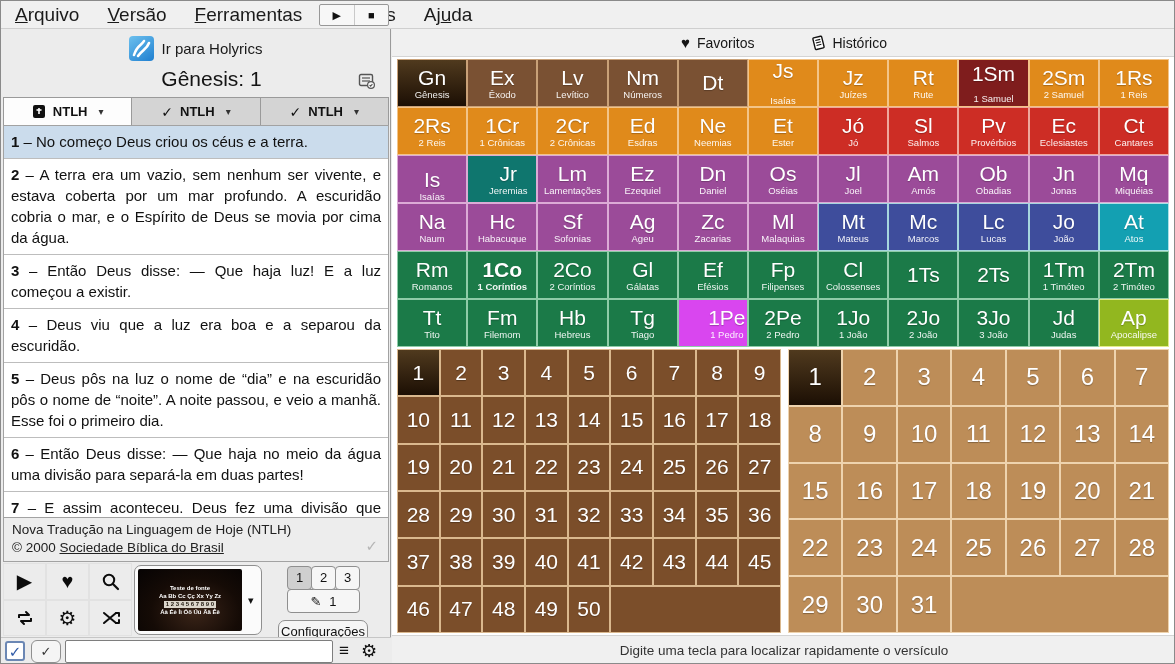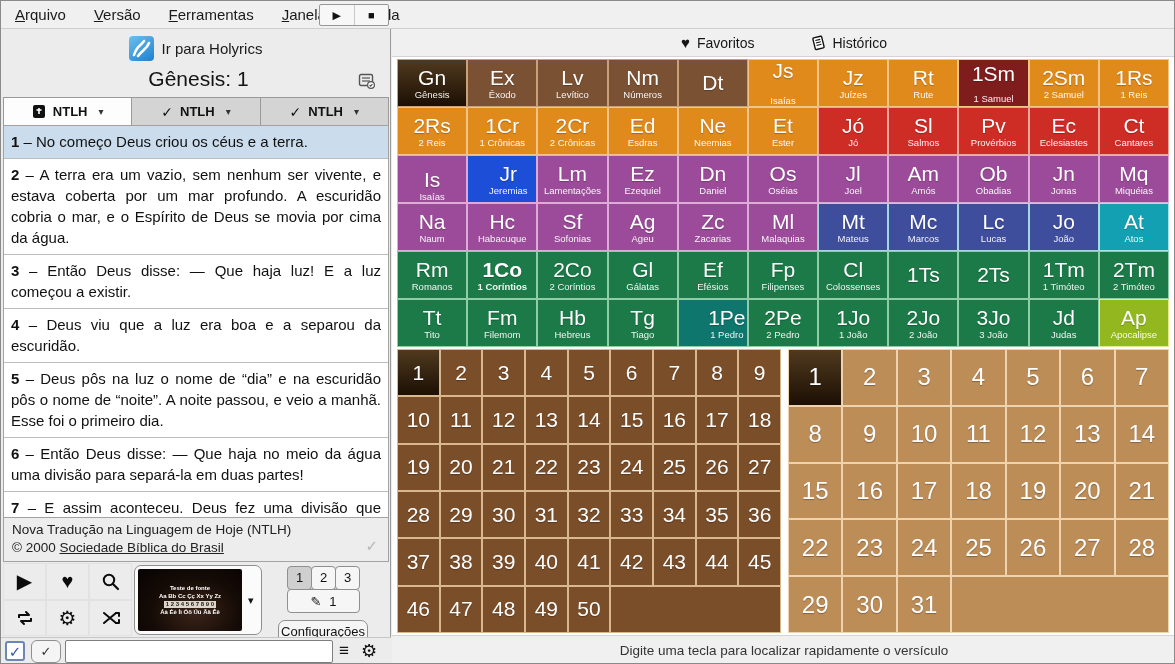--- a/index.html
+++ b/index.html
@@ -2,32 +2,32 @@
 <html><head>
 <meta charset="utf-8">
 <style>
   * { margin:0; padding:0; box-sizing:border-box; }
   html,body { background:#d8d8d8; }
   body { font-family:"Liberation Sans","DejaVu Sans",sans-serif; }
   .window { position:relative; width:1175px; height:664px; background:#ececec; border:1px solid #8a8a8a; overflow:hidden; }
 
   
   .menubar { position:absolute; left:0; top:0; width:100%; height:28px; background:#f0f0f0; border-bottom:1px solid #cfcfcf; display:flex; align-items:center; }
-  .menu-item { padding:0 14px; font-size:15px; color:#1a1a1a; height:28px; line-height:28px; cursor:default; }
+  .menu-item { padding:0 14px; font-size:19px; color:#1a1a1a; height:28px; line-height:28px; cursor:default; }
   .menu-item u { text-decoration:underline; }
   .media-group { position:absolute; left:318px; top:3px; width:70px; height:22px; border:1px solid #979797; background:#f7f7f7; display:flex; border-radius:2px; }
   .media-btn { flex:1; text-align:center; font-size:11px; line-height:20px; color:#111; }
   .media-btn:first-child { border-right:1px solid #c9c9c9; }
 
   
   .left-panel { position:absolute; left:0; top:28px; width:390px; height:636px; background:#ececec; border-right:1px solid #9a9a9a; }
   .go-row { position:absolute; left:0; top:7px; width:100%; display:flex; justify-content:center; align-items:center; gap:8px; }
   .holyrics-icon { width:25px; height:25px; border-radius:4px; background:linear-gradient(145deg,#6cc0ee,#1f7fd0); position:relative; }
   .go-label { font-size:15px; color:#1a1a1a; }
-  .title-row { position:absolute; left:3px; top:38px; width:100%; text-align:center; font-size:21px; color:#141414; }
+  .title-row { position:absolute; left:16px; top:38px; width:100%; text-align:center; font-size:21px; color:#141414; }
   .title-side-icon { position:absolute; right:14px; top:44px; }
 
   .tabbar { position:absolute; left:2px; top:68px; width:386px; height:28px; display:flex; background:#d9d9d9; border:1px solid #9a9a9a; border-bottom:none; }
   .tab { flex:1; display:flex; align-items:center; justify-content:center; gap:7px; font-size:13px; font-weight:bold; color:#111; background:#d4d4d4; border-right:1px solid #9a9a9a; }
   .tab:last-child { border-right:none; }
   .tab.active { background:#fdfdfd; }
   .tab .caret { font-size:10px; color:#333; margin-left:4px; }
 
   .verse-list { position:absolute; left:2px; top:96px; width:386px; height:393px; background:#ffffff; border:1px solid #a2a2a2; overflow:hidden; }
   .verse-row { padding:5px 7px 6px 7px; border-bottom:1px solid #bdbdbd; font-size:15px; line-height:21px; color:#111; text-align:justify; }
@@ -326,21 +326,21 @@
           <div class="bsub">Eclesiastes</div>
         </div>
         <div class="book-cell" style="border: 1px solid rgb(239, 167, 156); background: rgb(205, 45, 37);">
           <div class="babbr">Ct</div>
           <div class="bsub">Cantares</div>
         </div>
         <div class="book-cell" style="border: 1px solid rgb(220, 171, 214); background: rgb(155, 75, 153); justify-content: flex-end;">
           <div class="babbr">Is</div>
           <div class="bsub">Isaías</div>
         </div>
-        <div class="book-cell" style="border: 1px solid rgb(220, 171, 214); background: #1d4ed8; padding-left: 12px;">
+        <div class="book-cell" style="border: 1px solid rgb(220, 171, 214); background: #0f766e; padding-left: 12px;">
           <div class="babbr">Jr</div>
           <div class="bsub">Jeremias</div>
         </div>
         <div class="book-cell" style="border: 1px solid rgb(220, 171, 214); background: rgb(155, 75, 153);">
           <div class="babbr">Lm</div>
           <div class="bsub">Lamentações</div>
         </div>
         <div class="book-cell" style="border: 1px solid rgb(220, 171, 214); background: rgb(155, 75, 153);">
           <div class="babbr">Ez</div>
           <div class="bsub">Ezequiel</div>
@@ -468,21 +468,21 @@
           <div class="bsub">Filemom</div>
         </div>
         <div class="book-cell" style="border: 1px solid rgb(143, 204, 168); background: rgb(27, 122, 72);">
           <div class="babbr">Hb</div>
           <div class="bsub">Hebreus</div>
         </div>
         <div class="book-cell" style="border: 1px solid rgb(143, 204, 168); background: rgb(27, 122, 72);">
           <div class="babbr">Tg</div>
           <div class="bsub">Tiago</div>
         </div>
-        <div class="book-cell" style="border: 1px solid rgb(143, 204, 168); background: #0f766e; padding-left: 28px;">
+        <div class="book-cell" style="border: 1px solid rgb(143, 204, 168); background: #d946ef; padding-left: 28px;">
           <div class="babbr">1Pe</div>
           <div class="bsub">1 Pedro</div>
         </div>
         <div class="book-cell" style="border: 1px solid rgb(143, 204, 168); background: rgb(27, 122, 72);">
           <div class="babbr">2Pe</div>
           <div class="bsub">2 Pedro</div>
         </div>
         <div class="book-cell" style="border: 1px solid rgb(143, 204, 168); background: rgb(27, 122, 72);">
           <div class="babbr">1Jo</div>
           <div class="bsub">1 João</div>

